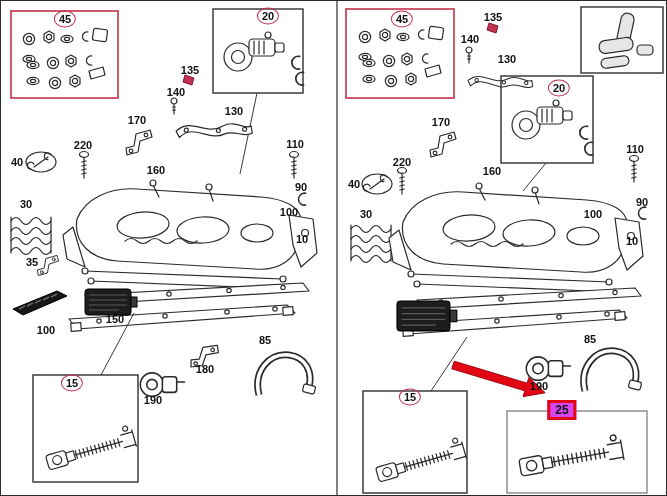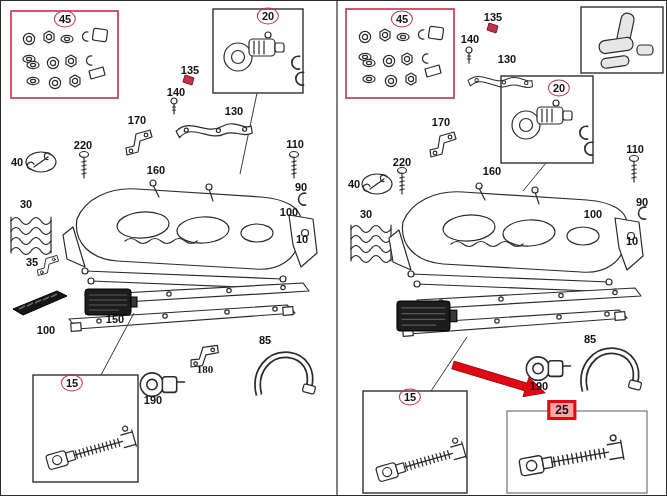--- a/index.html
+++ b/index.html
@@ -2,21 +2,21 @@
 <html style="--ln: #2b2b2b; --co: #c2314d; --hl: #e30613;"><head>
 <meta charset="utf-8">
 <style>
   html,body{margin:0;padding:0}
   body{background:#ffffff;font-family:"Liberation Sans",sans-serif}
   .stage{position:relative;width:667px;height:496px;background:#fff;border:1px solid #2b2b2b;box-sizing:border-box;overflow:hidden}
   svg.art{position:absolute;left:0;top:0;width:667px;height:496px}
   .labels{position:absolute;left:0;top:0;width:667px;height:496px;pointer-events:none}
   .lbl{position:absolute;transform:translate(-50%,-50%);font-size:11px;font-weight:700;color:#121212;line-height:1;white-space:nowrap}
   .lbl.oval{border:1.5px solid var(--co,#c2314d);border-radius:50%;padding:2px 4px;background:transparent}
-  .lbl.redbox{border:3px solid var(--hl,#e30613);padding:1px 5px;background:#fca5a5;font-size:12px}
+  .lbl.redbox{border:3px solid var(--hl,#e30613);padding:1px 5px;background:#d946ef;font-size:12px}
   .ln{fill:none;stroke:var(--ln,#2b2b2b);stroke-width:1.2;stroke-linecap:round;stroke-linejoin:round}
   .lnf{fill:#fff;stroke:var(--ln,#2b2b2b);stroke-width:1.2;stroke-linecap:round;stroke-linejoin:round}
   .lng{fill:#e6e6e6;stroke:var(--ln,#2b2b2b);stroke-width:1.2}
   .box{fill:none;stroke:#2f2f2f;stroke-width:1.4}
   .box-red{fill:none;stroke:var(--co,#c2314d);stroke-width:1.6}
   .box-thin{fill:none;stroke:#666;stroke-width:1.1}
   .leader{stroke:#3a3a3a;stroke-width:1;fill:none}
   .hl{fill:var(--hl,#e30613);stroke:#9e0410;stroke-width:1}
   .redpart{fill:var(--co,#c2314d);stroke:#7c1c30;stroke-width:1}
 </style>
@@ -284,21 +284,21 @@
       <span class="lbl" style="left: 294px; top: 143px;">110</span>
       <span class="lbl" style="left: 300px; top: 186px;">90</span>
       <span class="lbl" style="left: 288px; top: 211px;">100</span>
       <span class="lbl" style="left: 25px; top: 203px;">30</span>
       <span class="lbl" style="left: 301px; top: 238px;">10</span>
       <span class="lbl" style="left: 31px; top: 261px; text-align: center;">35</span>
       <span class="lbl" style="left: 45px; top: 329px;">100</span>
       <span class="lbl" style="left: 114px; top: 318px; text-align: right;">150</span>
       <span class="lbl oval" style="left: 71px; top: 382px;">15</span>
       <span class="lbl" style="left: 152px; top: 399px;">190</span>
-      <span class="lbl" style="left: 204px; top: 368px; font-family: Liberation Serif, serif;">180</span>
+      <span class="lbl" style="left: 204px; top: 368px;">180</span>
       <span class="lbl" style="left: 264px; top: 339px;">85</span>
       <span class="lbl oval" style="left: 401px; top: 18px;">45</span>
       <span class="lbl" style="left: 492px; top: 16px;">135</span>
       <span class="lbl" style="left: 469px; top: 38px;">140</span>
       <span class="lbl" style="left: 506px; top: 58px;">130</span>
       <span class="lbl oval" style="left: 558px; top: 87px;">20</span>
       <span class="lbl" style="left: 440px; top: 121px;">170</span>
       <span class="lbl" style="left: 401px; top: 161px;">220</span>
       <span class="lbl" style="left: 353px; top: 183px;">40</span>
       <span class="lbl" style="left: 491px; top: 170px;">160</span>

